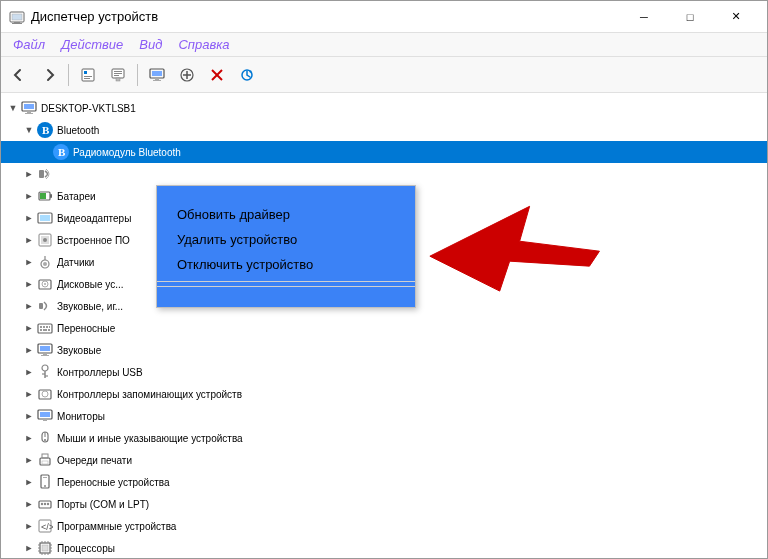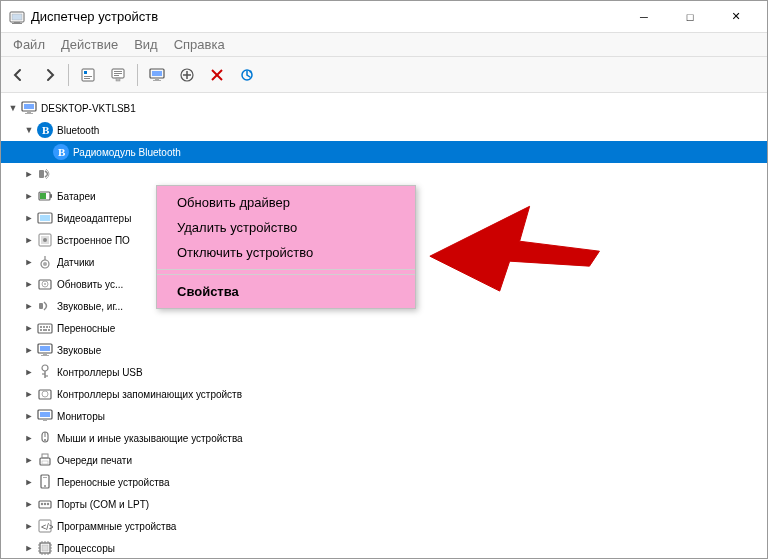--- a/index.html
+++ b/index.html
@@ -62,22 +62,23 @@
       height: 24px;
       display: flex;
       align-items: center;
       padding: 0 4px;
       border-bottom: 1px solid #e0e0e0;
       background: #f8f8f8;
     }
     .menu-item {
       padding: 2px 8px;
       cursor: pointer;
-      color: #737373;
+      color: #8b5cf6;
       font-size: 13px;
+      font-style: italic;
     }
     .toolbar {
       height: 36px;
       display: flex;
       align-items: center;
       padding: 2px 4px;
       border-bottom: 1px solid #e0e0e0;
       background: #f8f8f8;
       gap: 2px;
     }
@@ -145,26 +146,26 @@
       justify-content: center;
     }
     .tree-label {
       font-size: 10px;
     }
     
     .context-menu {
       position: absolute;
       top: 92px;
       left: 155px;
-      background: #f9a8d4;
+      background: #3b82f6;
       border: 1px solid #c0c0c0;
       box-shadow: 2px 2px 6px rgba(0,0,0,0.25);
       z-index: 100;
       min-width: 260px;
-      padding: 4px 0;
+      padding: 16px 0;
     }
     .ctx-item {
       padding: 5px 20px;
       cursor: pointer;
       font-size: 13px;
       color: #000;
     }
     .ctx-item.bold { font-weight: 700; }
     .ctx-sep {
       height: 1px;
@@ -369,21 +370,21 @@
 
       <div class="tree-item" style="padding-left:20px;">
         <span class="tree-toggle">►</span>
         <span class="tree-icon">
           <svg width="16" height="16" viewBox="0 0 16 16">
             <rect x="2" y="4" width="12" height="9" rx="1" fill="none" stroke="#666" stroke-width="1.2"></rect>
             <ellipse cx="8" cy="8" rx="3" ry="3" fill="none" stroke="#aaa" stroke-width="1"></ellipse>
             <circle cx="8" cy="8" r="1" fill="#aaa"></circle>
           </svg>
         </span>
-        <span class="tree-label">Обновить ус...</span>
+        <span class="tree-label">Дисковые ус...</span>
       </div>
 
       <div class="tree-item" style="padding-left:20px;">
         <span class="tree-toggle">►</span>
         <span class="tree-icon">
           <svg width="16" height="16" viewBox="0 0 16 16">
             <rect x="2" y="5" width="4" height="6" rx="1" fill="#888"></rect>
             <path d="M7 4 Q12 8 7 12" fill="none" stroke="#888" stroke-width="1.5"></path>
           </svg>
         </span>
@@ -538,21 +539,20 @@
         </span>
         <span class="tree-label">Процессоры</span>
       </div>
 
       <div class="context-menu">
         <div class="ctx-item">Обновить драйвер</div>
         <div class="ctx-item">Удалить устройство</div>
         <div class="ctx-item">Отключить устройство</div>
         <div class="ctx-sep"></div>
         <div class="ctx-sep"></div>
-        <div class="ctx-item bold">Свойства</div>
       </div>
 
       <svg class="arrow-overlay" viewBox="0 0 768 459" xmlns="http://www.w3.org/2000/svg">
 
         <polygon points="430,160 530,110 520,145 600,155 590,170 510,165 500,195" fill="#cc0000" stroke="#cc0000" stroke-width="1"></polygon>
       </svg>
 
     </div>
   </div>
 </div>

